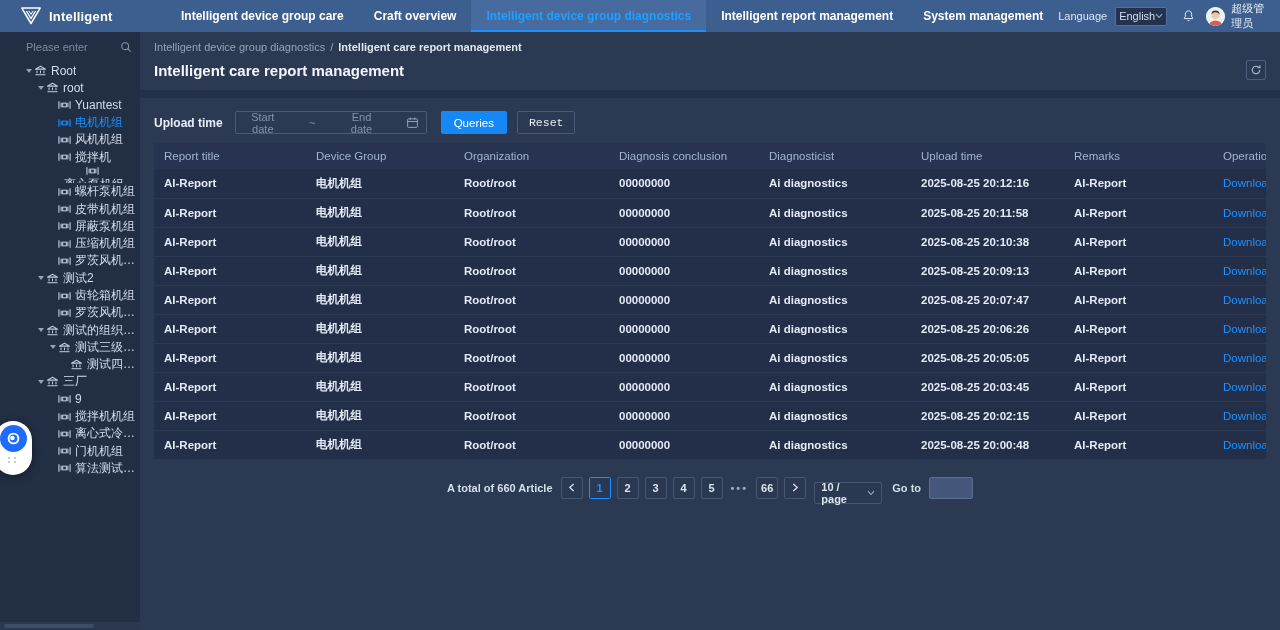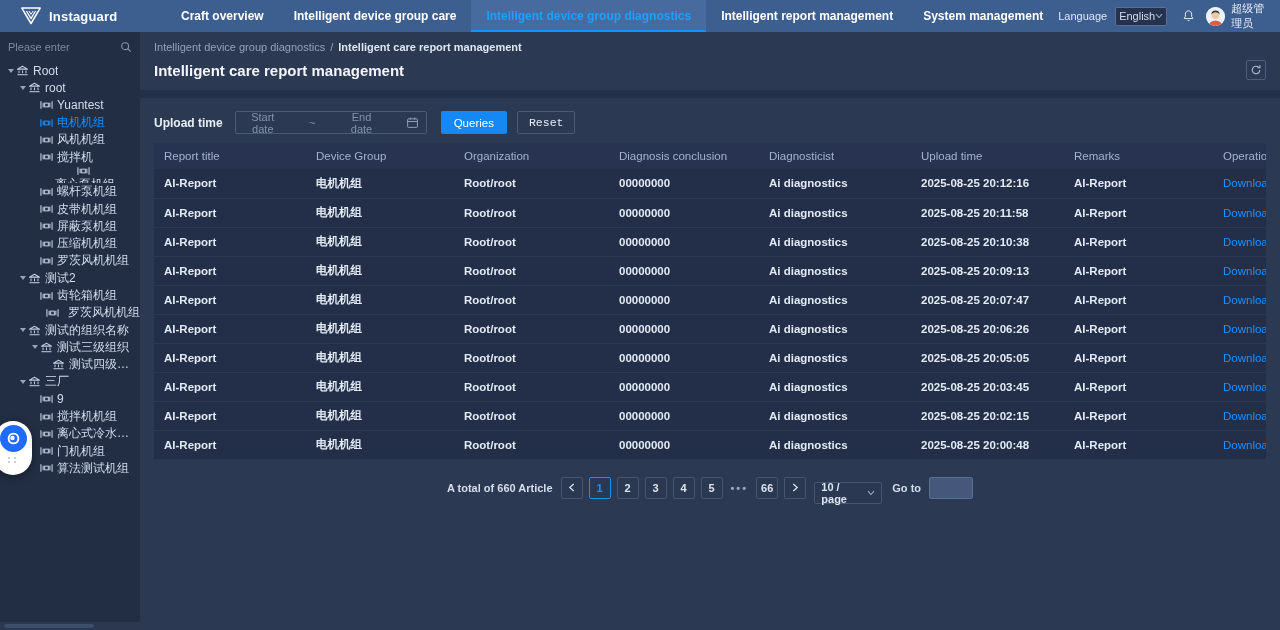--- a/index.html
+++ b/index.html
@@ -18,21 +18,21 @@
   .topbar-right{margin-left:auto;display:flex;align-items:center;padding-right:12px;}
   .lang-label{color:#dfe7f3;font-size:11px;margin-right:8px;}
   .lang-select{width:64px;height:19px;background:#24324e;border:1px solid #5a6f96;border-radius:2px;
     color:#d6dfee;font-size:11px;display:flex;align-items:center;justify-content:space-between;
     padding:0 3px;cursor:pointer;}
   .bell{margin:0 10px 0 14px;display:flex;cursor:pointer;}
   .avatar{width:19px;height:19px;border-radius:50%;overflow:hidden;background:#eef2f7;flex:none;}
   .user-name{color:#e8edf5;font-size:11px;margin-left:6px;cursor:pointer;}
 
   
-  .sidebar{position:absolute;top:32px;left:0;width:140px;bottom:0;background:#222e44;overflow:hidden;}
+  .sidebar{position:absolute;top:32px;left:0;width:140px;bottom:0;background:#222e44;overflow:hidden;padding-left:18px;}
   .search-row{display:flex;align-items:center;height:23px;padding:0 8px;margin-top:3px;}
   .search-input{flex:1;background:transparent;border:none;outline:none;color:#cfd9e8;font-size:11px;min-width:0;}
   .search-input::placeholder{color:#7c8aa2;}
   .tree{margin-top:4px;font-size:12px;color:#d2dcec;}
   .tree-row{display:flex;align-items:center;height:17.3px;white-space:nowrap;cursor:pointer;overflow:hidden;}
   .tree-row.selected{color:#1890ff;}
   .caret{width:10px;flex:none;display:flex;align-items:center;justify-content:center;}
   .caret i{display:block;width:0;height:0;border-left:3.5px solid transparent;
     border-right:3.5px solid transparent;border-top:4.5px solid #93a3bb;}
   .ticon{flex:none;margin-right:4px;display:flex;align-items:center;}
@@ -111,25 +111,25 @@
 
 <div class="topbar">
   <div class="brand">
     <span style="display:flex;">
       <svg width="22" height="20" viewBox="0 0 26 24">
         <path d="M2 2.5 H24 L13 21 Z" fill="none" stroke="#ffffff" stroke-width="1.8" stroke-linejoin="round"></path>
         <path d="M7.5 6 L13 15 L18.5 6" fill="none" stroke="#ffffff" stroke-width="1.6"></path>
         <path d="M10.5 6 L13 10 L15.5 6" fill="none" stroke="#ffffff" stroke-width="1.2"></path>
       </svg>
     </span>
-    <span class="brand-name">Instaguard</span>
+    <span class="brand-name">Intelligent</span>
   </div>
   <div class="nav">
+      <div class="nav-item">Intelligent device group care</div>
       <div class="nav-item">Craft overview</div>
-      <div class="nav-item">Intelligent device group care</div>
       <div class="nav-item active">Intelligent device group diagnostics</div>
       <div class="nav-item">Intelligent report management</div>
       <div class="nav-item">System management</div>
     </div>
   <div class="topbar-right">
     <span class="lang-label">Language</span>
     <div class="lang-select">
       <span>English</span>
       <span style="display:flex;">
         <svg width="8" height="6" viewBox="0 0 10 8">

